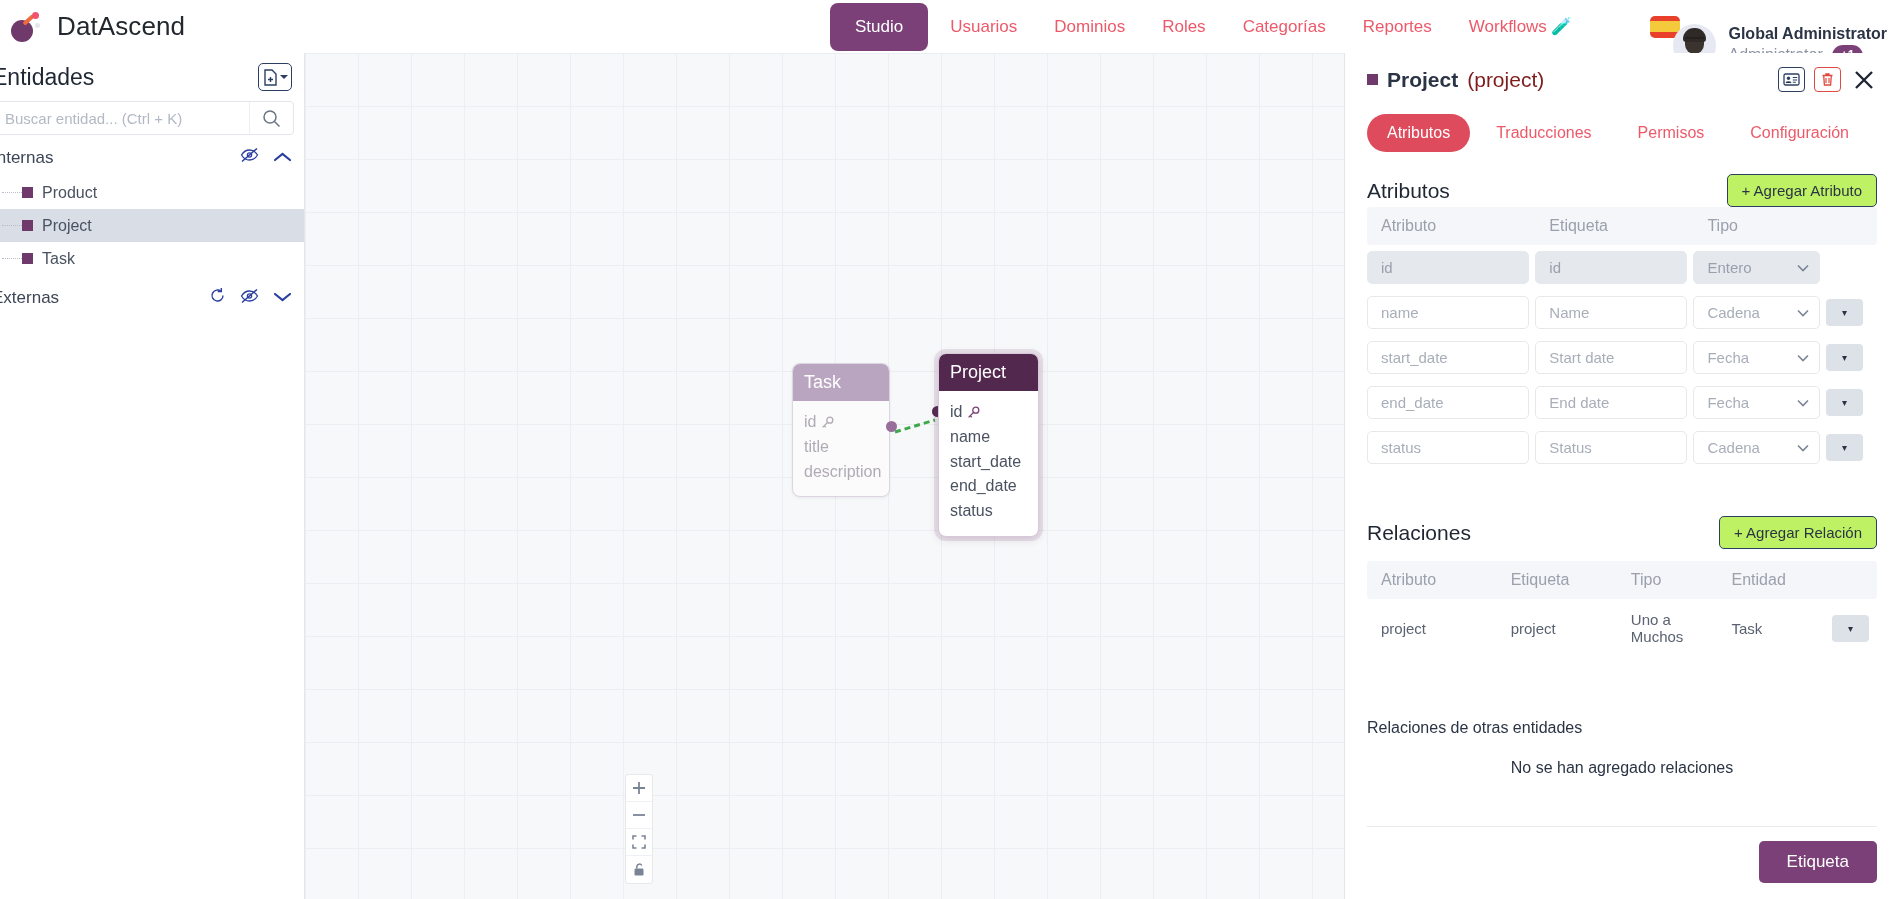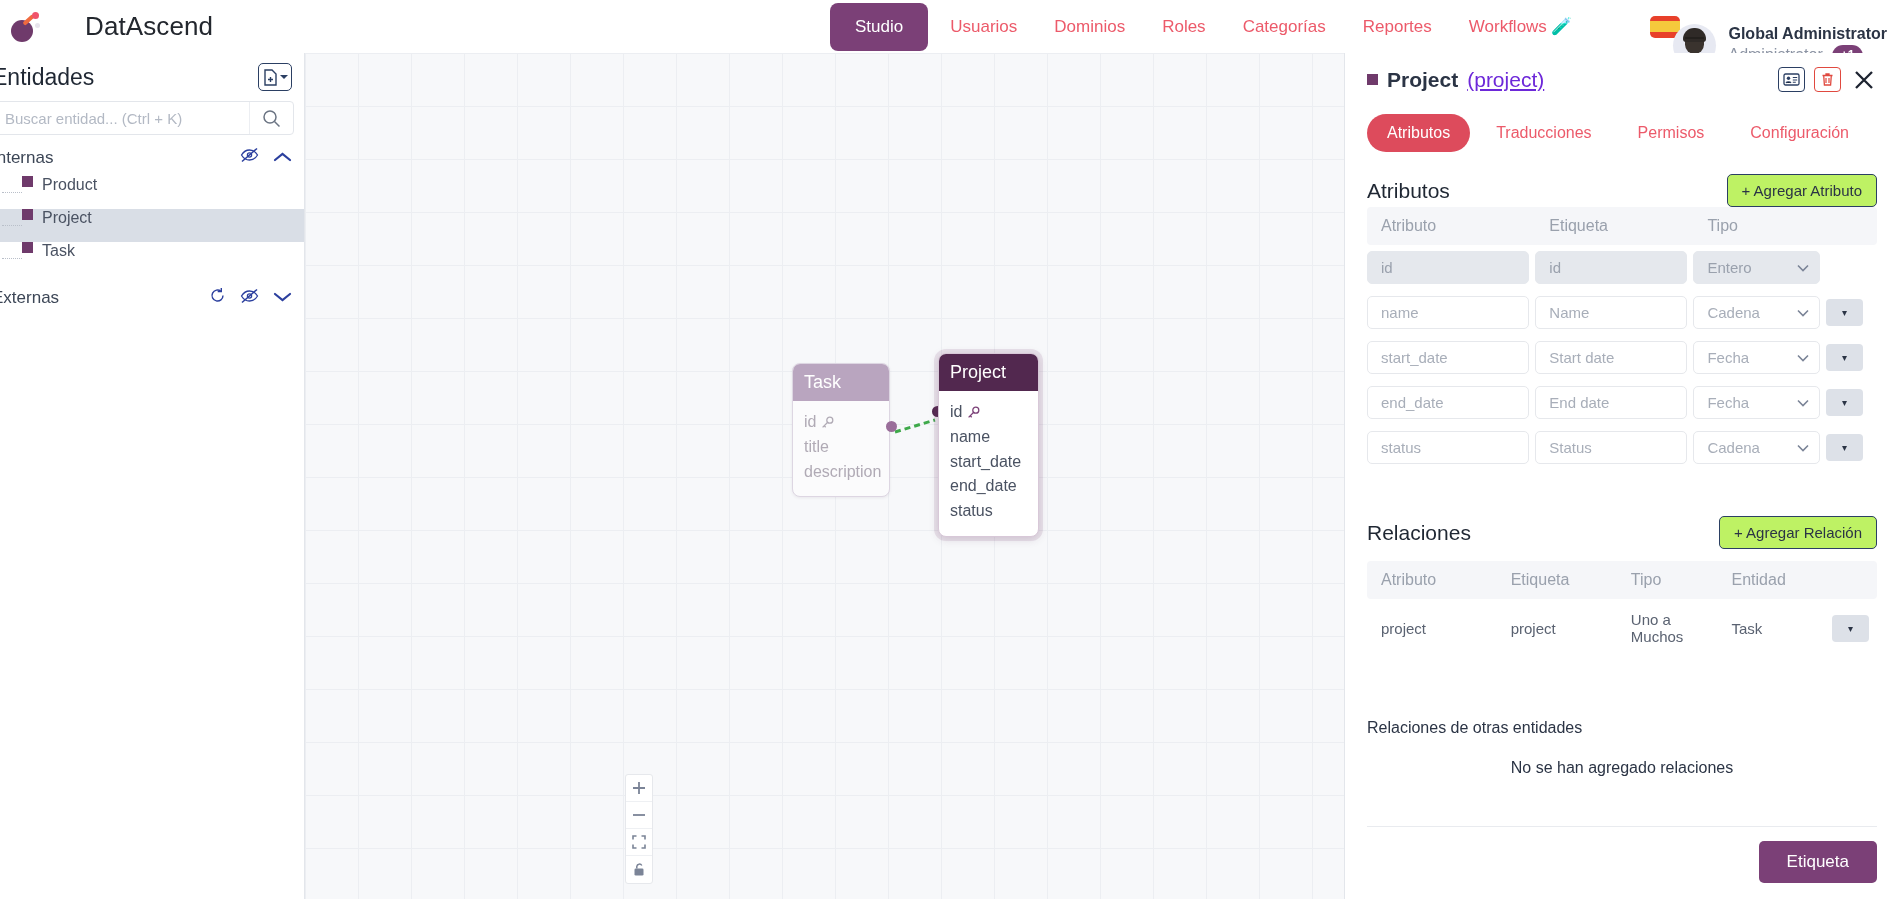--- a/index.html
+++ b/index.html
@@ -31,21 +31,21 @@
     border-radius: 3px; transform: rotate(-42deg);
   }
   .logo-dot {
     position: absolute; left: 22px; top: 2px;
     width: 7px; height: 7px; border-radius: 50%; background: #f0536b;
   }
   .logo-dot2 {
     position: absolute; left: 25px; top: 13px;
     width: 5px; height: 5px; border-radius: 50%; background: #e8e4ec;
   }
-  .brand-name { font-size: 26px; font-weight: 400; color: #23272e; letter-spacing: .1px; margin-left: 28px; }
+  .brand-name { font-size: 26px; font-weight: 400; color: #23272e; letter-spacing: .1px; }
 
   .nav { display: flex; align-items: center; gap: 7px; margin-left: 530px; }
   .nav a {
     font-size: 17px; color: #ec5a6a; text-decoration: none;
     padding: 9px 15px; border-radius: 22px; white-space: nowrap;
   }
   .nav a.active { background: #7b4077; color: #ffffff; padding: 14px 25px; border-radius: 8px; font-weight: 400; }
   .flag-icon {
     width: 30px; height: 22px; border-radius: 5px; margin-left: 55px;
     background: linear-gradient(to bottom, #e8402a 0 25%, #f5c93c 25% 75%, #e8402a 75% 100%);
@@ -97,21 +97,21 @@
   .search-btn { width: 44px; height: 100%; display: flex; align-items: center; justify-content: center; border-left: 1px solid #eceef2; }
 
   .group-row {
     display: flex; align-items: center; justify-content: space-between;
     padding: 12px 12px 8px 0; font-size: 17px; color: #3c4656;
   }
   .group-row .lbl { margin-left: -8px; }
   .group-icons { display: flex; align-items: center; gap: 14px; }
 
   .ent-item {
-    display: flex; align-items: flex-start; gap: 9px; height: 33px;
+    display: flex; align-items: center; gap: 9px; height: 33px;
     padding-left: 22px; font-size: 16px; color: #4a5262; position: relative;
   }
   .ent-item.selected { background: #d9dee6; }
   .ent-dash { position: absolute; left: 2px; top: 16px; width: 20px; border-top: 1px dotted #b9bfc9; }
   .ent-sq { width: 11px; height: 11px; background: #6f3a6b; flex: none; }
 
   
   .canvas {
     flex: 1; position: relative; overflow: hidden;
     background-color: #f7f8fa;
@@ -169,21 +169,21 @@
 
   
   .panel {
     width: 555px; flex: none; background: #ffffff;
     border-left: 1px solid #e3e6eb; padding: 14px 22px 0 22px;
     position: relative; display: flex; flex-direction: column;
   }
   .panel-head { display: flex; align-items: center; justify-content: space-between; }
   .panel-title { display: flex; align-items: center; gap: 9px; font-size: 21px; font-weight: 700; color: #2b3445; }
   .pt-sq { width: 11px; height: 11px; background: #6f3a6b; }
-  .pt-code { font-weight: 400; color: #6d28d9; text-decoration: underline; }
+  .pt-code { font-weight: 400; color: #7f1d1d; }
   .panel-head-icons { display: flex; align-items: center; gap: 9px; }
   .pbtn { width: 27px; height: 25px; border-radius: 4px; display: flex; align-items: center; justify-content: center; }
   .pbtn.blue { border: 1px solid #2b3f63; }
   .pbtn.red { border: 1px solid #e0493f; }
 
   .tabs { display: flex; align-items: center; gap: 6px; margin-top: 22px; }
   .tab { font-size: 16px; color: #ec5a6a; padding: 10px 20px; border-radius: 22px; white-space: nowrap; }
   .tab.active { background: #dd4b5c; color: #ffffff; font-weight: 400; }
 
   .sec-head { display: flex; align-items: center; justify-content: space-between; margin-top: 22px; }

